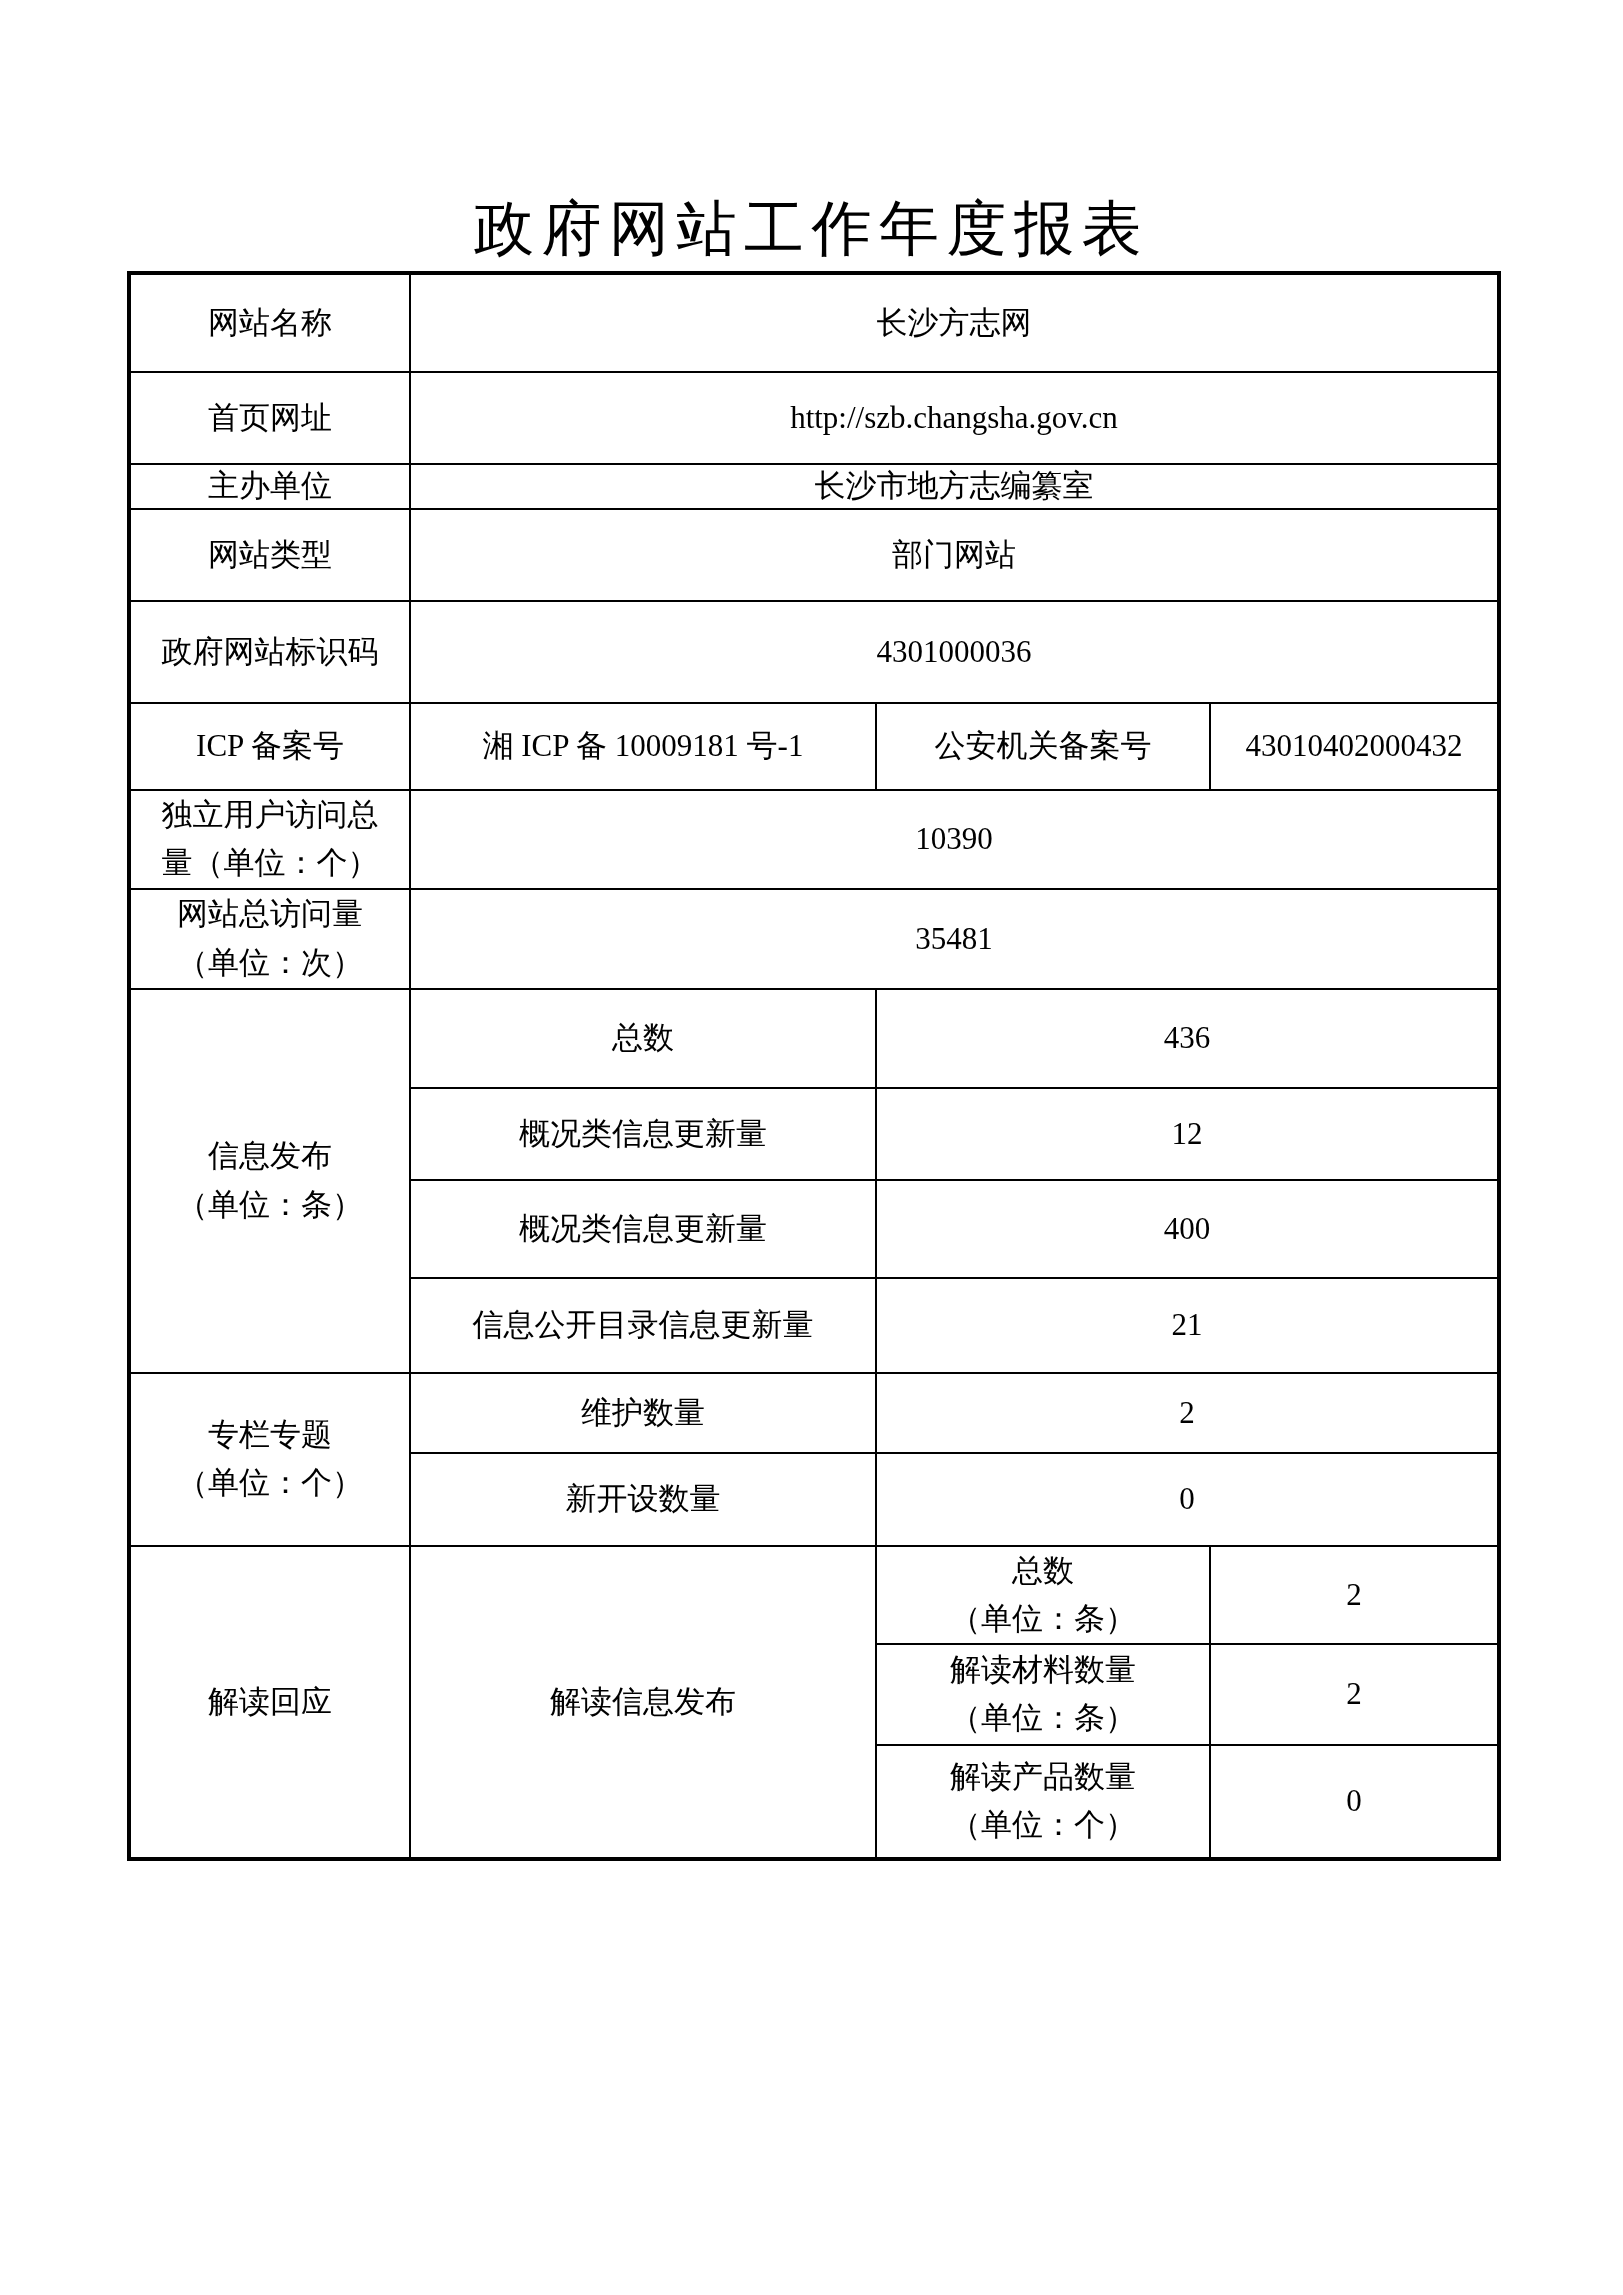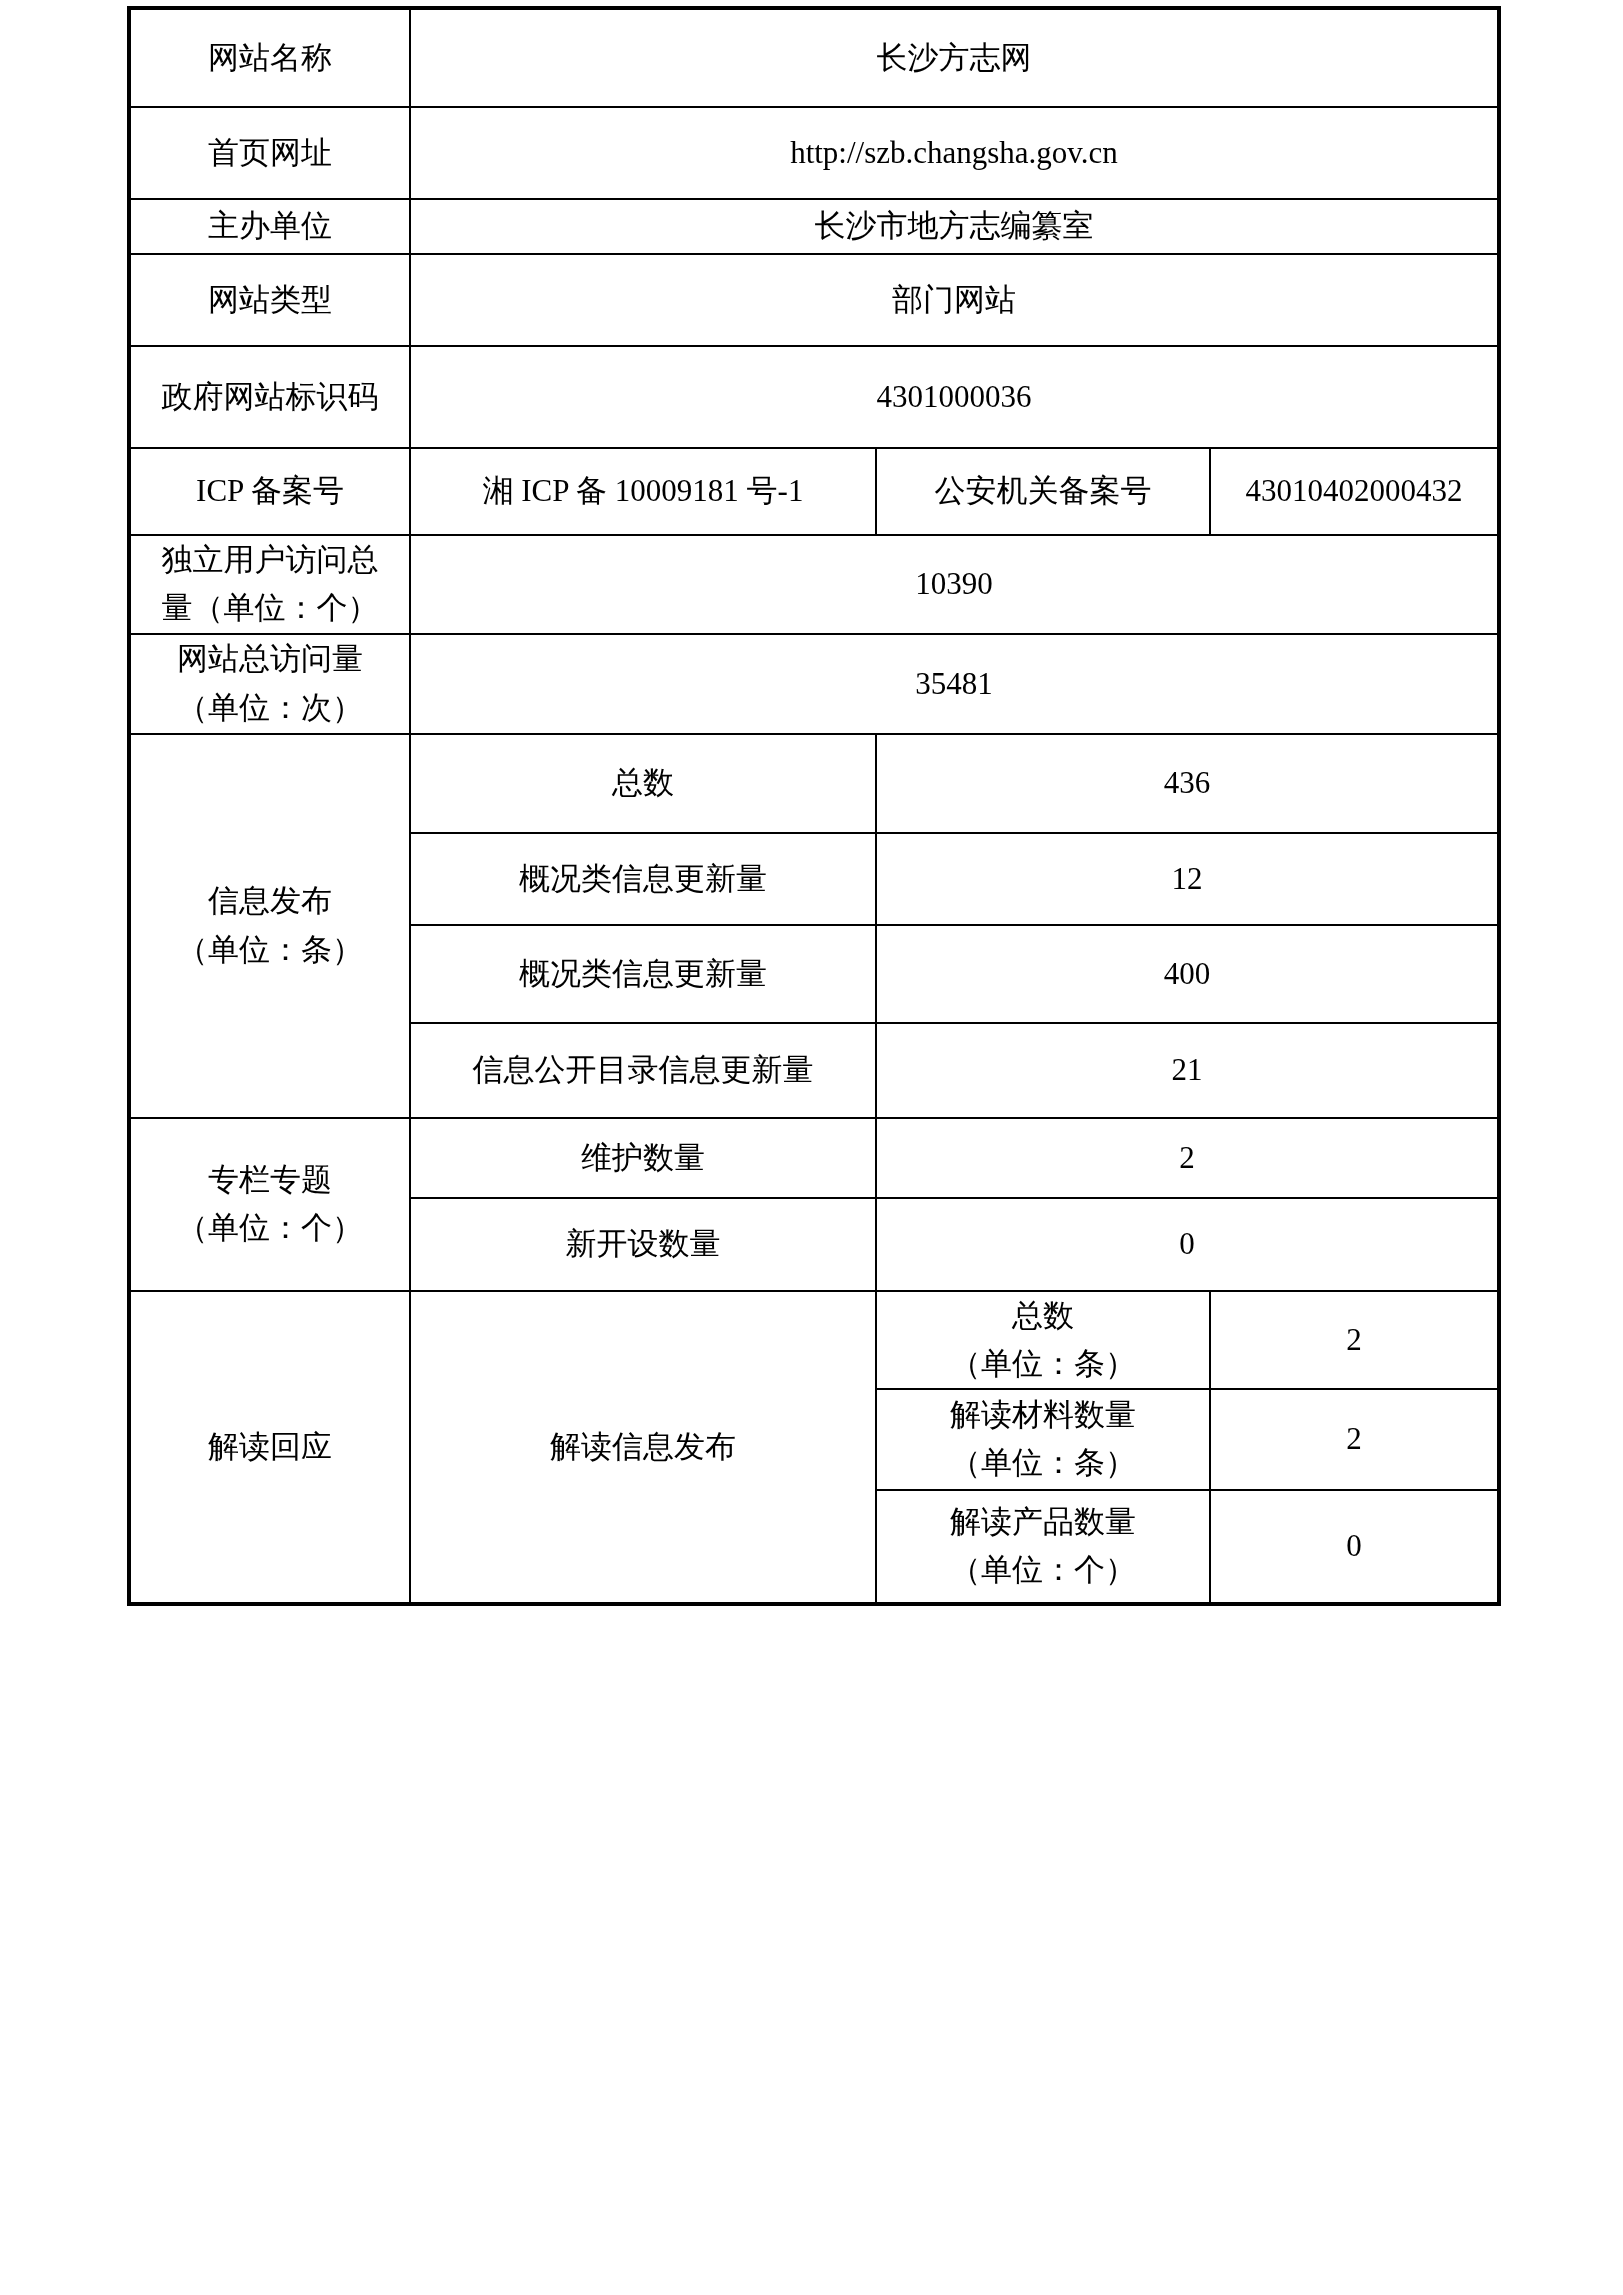--- a/index.html
+++ b/index.html
@@ -52,40 +52,41 @@
   .ml {
     white-space: pre-line;
     line-height: 1.55;
   }
 </style>
 </head>
 <body>
 
 <div class="page">
 
+  <h1 class="doc-title">政府网站工作年度报表</h1>
 
 
 
   <table class="report">
     <colgroup>
       <col style="width:281px">
       <col style="width:466px">
       <col style="width:334px">
       <col style="width:289px">
     </colgroup>
     <tbody>
       <tr style="height:99px">
         <td>网站名称</td>
         <td colspan="3">长沙方志网</td>
       </tr>
       <tr style="height:92px">
         <td>首页网址</td>
         <td colspan="3">http://szb.changsha.gov.cn</td>
       </tr>
-      <tr style="height:55px">
+      <tr style="height:45px">
         <td>主办单位</td>
         <td colspan="3">长沙市地方志编纂室</td>
       </tr>
       <tr style="height:92px">
         <td>网站类型</td>
         <td colspan="3">部门网站</td>
       </tr>
       <tr style="height:102px">
         <td>政府网站标识码</td>
         <td colspan="3">4301000036</td>

